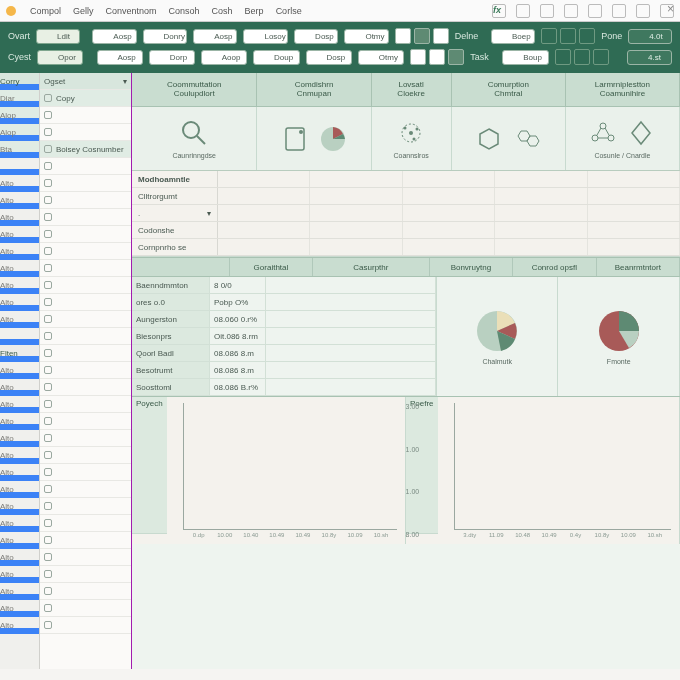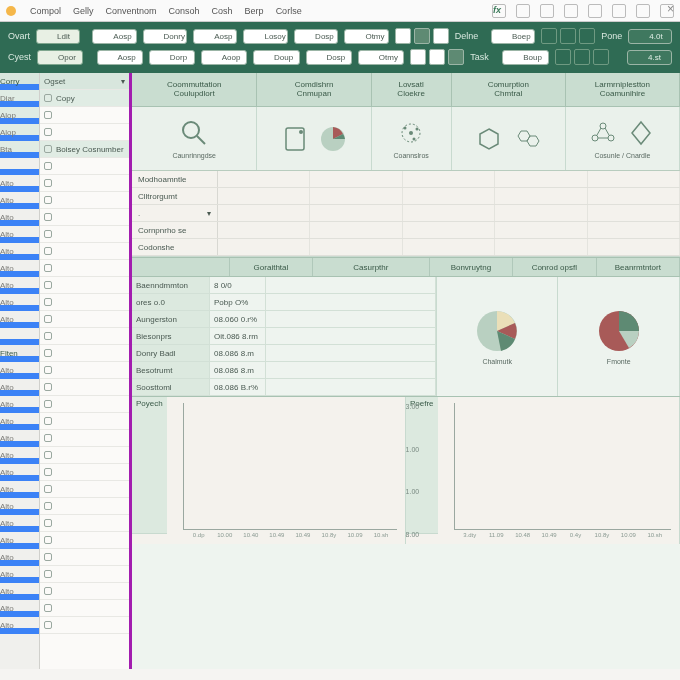--- a/index.html
+++ b/index.html
@@ -29,21 +29,21 @@
   .body { display: flex; height: calc(680px - 22px - 62px); }
 
   
   .rail { width: 40px; background: #f0f0ed; border-right: 1px solid #d0d0cc; }
   .rail .cell { height: 17px; border-bottom: 6px solid #3b82f6; padding-left: 0; line-height: 17px; color: #7a7a76; font-size: 8px; }
   .rail .cell.head { background: #d8e6dd; color: #3a5a48; }
   .rail .cell.sel { background: #e0ece4; }
   .rail .cell.hi { background: #ececea; color: #3a5a48; }
 
   
-  .tree { width: 92px; background: #fbfaf8; border-right: 3px solid #a21caf; }
+  .tree { width: 92px; background: #fbfaf8; border-right: 1px solid #a21caf; }
   .tree .cell { height: 17px; border-bottom: 1px solid #e8e8e4; display: flex; align-items: center; padding: 0 4px; gap: 4px; font-size: 8px; color: #4a5a52; }
   .tree .cell.head { background: #d8e6dd; }
   .tree .chev { width: 8px; height: 8px; border: 1px solid #9aa8a0; border-radius: 2px; }
   .tree .cell.sel { background: #e0ece4; }
 
   
   .main { flex: 1; background: #eef4ef; overflow: hidden; }
 
   
   .sect-head { display: flex; height: 34px; background: #c9ddd0; border-bottom: 1px solid #a8c2b2; }
@@ -462,21 +462,21 @@
               </svg>
             </div>
         </div>
         <div class="lbl"><span>Cosunle / Cnardle</span></div>
       </div>
     </div>
 
 
     <div class="meta">
       <div class="r">
-          <div class="l" style="font-weight:normal">Modhoamntle</div>
+          <div class="l" style="font-weight:bold">Modhoamntle</div>
           <div class="b"></div>
           <div class="b"></div>
           <div class="b"></div>
           <div class="b"></div>
           <div class="b"></div>
         </div>
       <div class="r">
           <div class="l">Clltrorgumt</div>
           <div class="b"></div>
           <div class="b"></div>
@@ -489,29 +489,29 @@
             <span>.</span>
             <span style="margin-left:auto">▾</span>
           </div>
           <div class="b"></div>
           <div class="b"></div>
           <div class="b"></div>
           <div class="b"></div>
           <div class="b"></div>
         </div>
       <div class="r">
+          <div class="l">Codonshe</div>
+          <div class="b"></div>
+          <div class="b"></div>
+          <div class="b"></div>
+          <div class="b"></div>
+          <div class="b"></div>
+        </div>
+      <div class="r">
           <div class="l">Cornpnrho se</div>
-          <div class="b"></div>
-          <div class="b"></div>
-          <div class="b"></div>
-          <div class="b"></div>
-          <div class="b"></div>
-        </div>
-      <div class="r">
-          <div class="l">Codonshe</div>
           <div class="b"></div>
           <div class="b"></div>
           <div class="b"></div>
           <div class="b"></div>
           <div class="b"></div>
         </div>
     </div>
 
     <div class="mid-head">
       <div class="c first"></div>
@@ -598,21 +598,21 @@
               <div class="b"></div>
               <div class="b"></div>
               <div class="b"></div>
               <div class="b"></div>
               <div class="b"></div>
               <div class="b"></div>
               <div class="b"></div>
             </div>
           </div>
           <div class="r">
-            <div class="c cl">Donry Badl</div>
+            <div class="c cl">Qoorl Badl</div>
             <div class="c cv">08.086 8.m</div>
             <div class="c bars" style="flex: 1 1 0%;">
               <div class="b on"></div>
               <div class="b on"></div>
               <div class="b on"></div>
               <div class="b on"></div>
               <div class="b on"></div>
               <div class="b on"></div>
               <div class="b"></div>
               <div class="b"></div>

